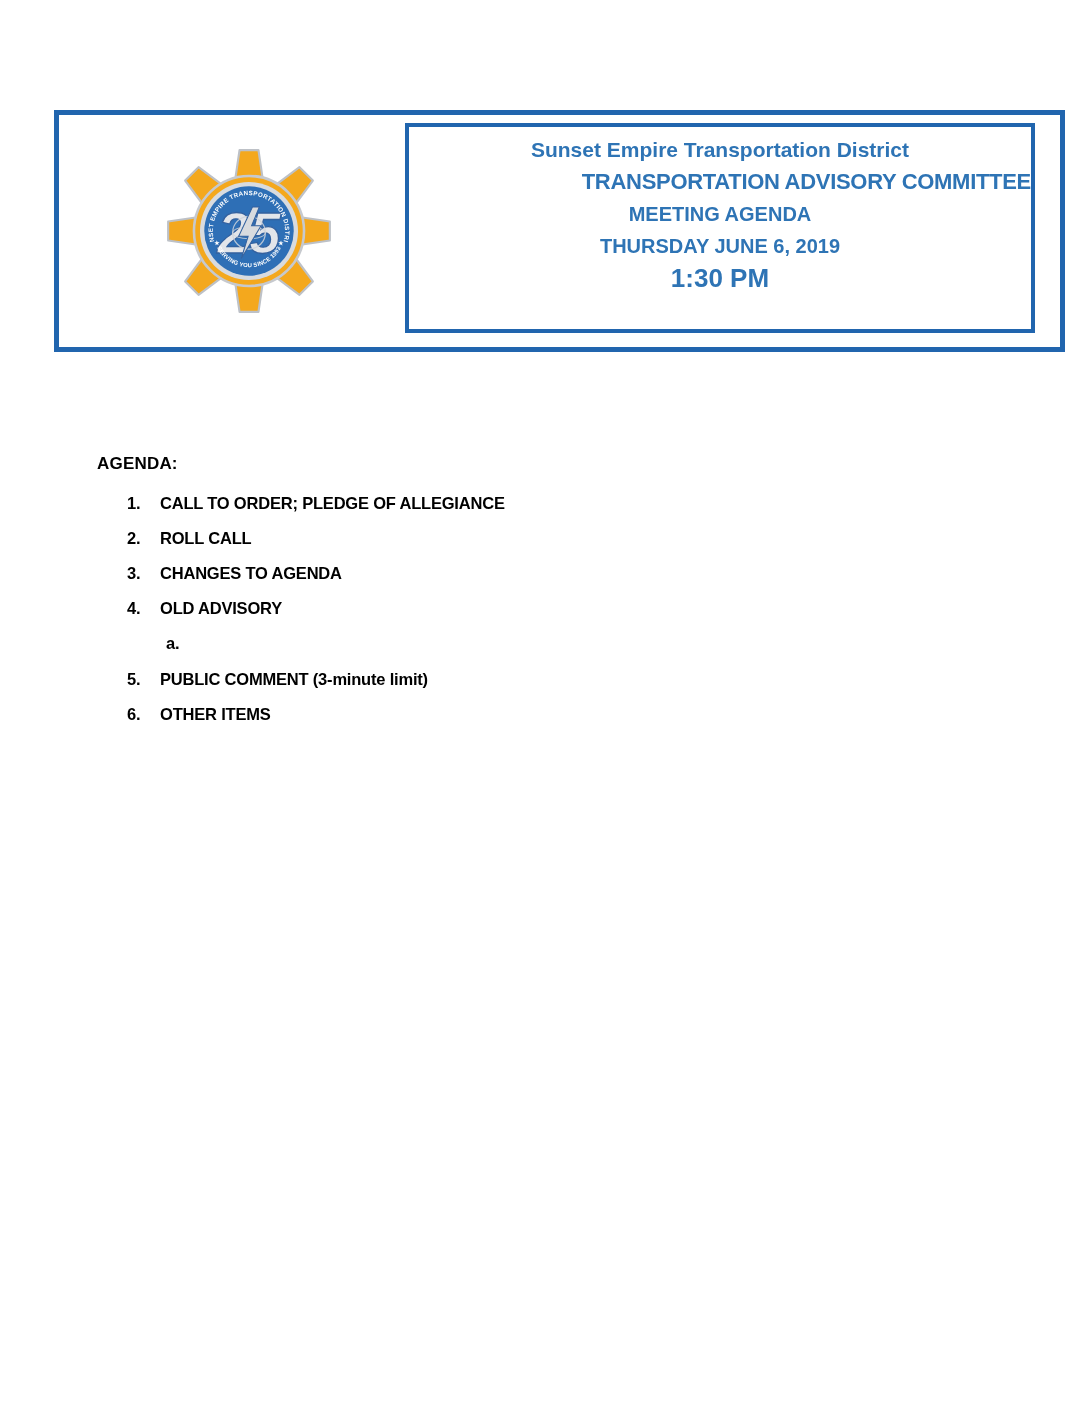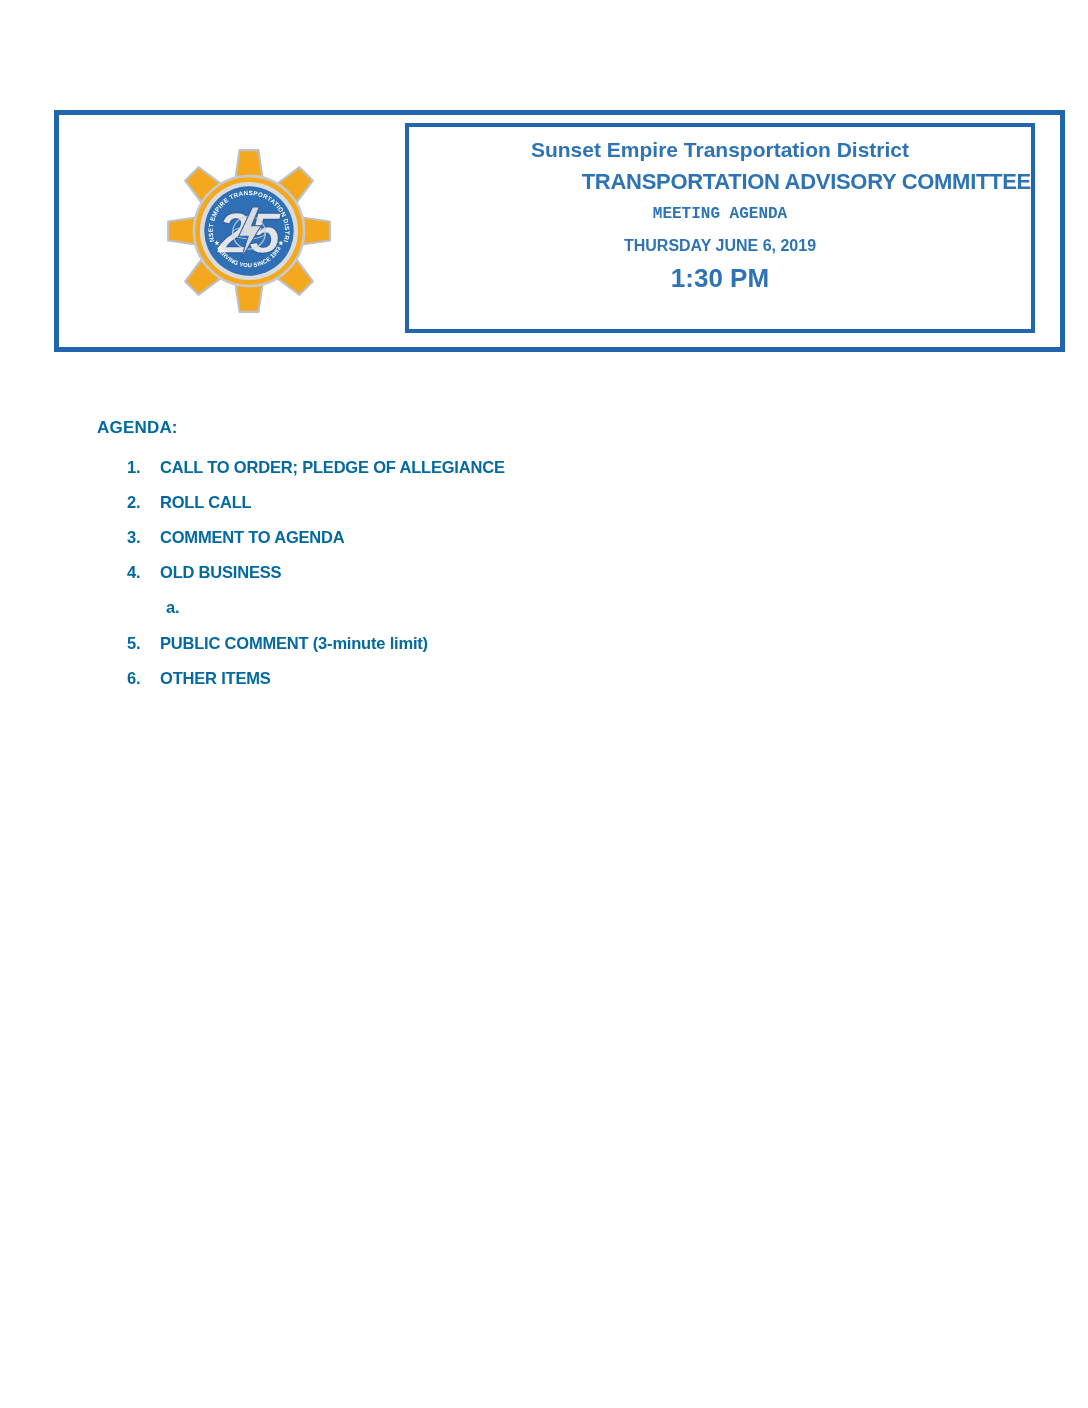--- a/index.html
+++ b/index.html
@@ -39,32 +39,32 @@
     border: 4px solid #2165AE;
     background: #ffffff;
     text-align: center;
     color: #2E74B5;
     font-weight: 700;
     padding-top: 7px;
   }
   .title-box .tline { line-height: 32px; }
   .tl1 { font-size: 21px; }
   .tl2 { font-size: 22px; letter-spacing: -0.3px; text-align: right; }
-  .tl3 { font-size: 16px; font-family: Liberation Mono, monospace; }
-  .tl4 { font-size: 16px; text-align: center; }
+  .tl3 { font-size: 20px; }
+  .tl4 { font-size: 20px; text-align: center; }
   .tl5 { font-size: 26px; }
   .tl6 { font-size: 21px; letter-spacing: -0.3px; }
 
   
   .agenda {
     position: absolute;
     left: 97px;
-    top: 418px;
+    top: 454px;
     width: 920px;
-    color: #0369a1;
+    color: #000000;
   }
   .agenda-heading {
     font-size: 17px;
     font-weight: 700;
     letter-spacing: 0.2px;
     margin-bottom: 21px;
   }
   .agenda-list { margin-left: 30px; }
   .agenda-row {
     display: flex;
@@ -144,26 +144,26 @@
         <span class="txt">CALL TO ORDER; PLEDGE OF ALLEGIANCE</span>
       </div>
 
       <div class="agenda-row">
         <span class="num">2.</span>
         <span class="txt">ROLL CALL</span>
       </div>
 
       <div class="agenda-row">
         <span class="num">3.</span>
-        <span class="txt">COMMENT TO AGENDA</span>
+        <span class="txt">CHANGES TO AGENDA</span>
       </div>
 
       <div class="agenda-row">
         <span class="num">4.</span>
-        <span class="txt">OLD BUSINESS</span>
+        <span class="txt">OLD ADVISORY</span>
       </div>
 
       <div class="agenda-row sub">
         <span class="num">a.</span>
       </div>
 
       <div class="agenda-row">
         <span class="num">5.</span>
         <span class="txt">PUBLIC COMMENT (3-minute limit)</span>
       </div>

